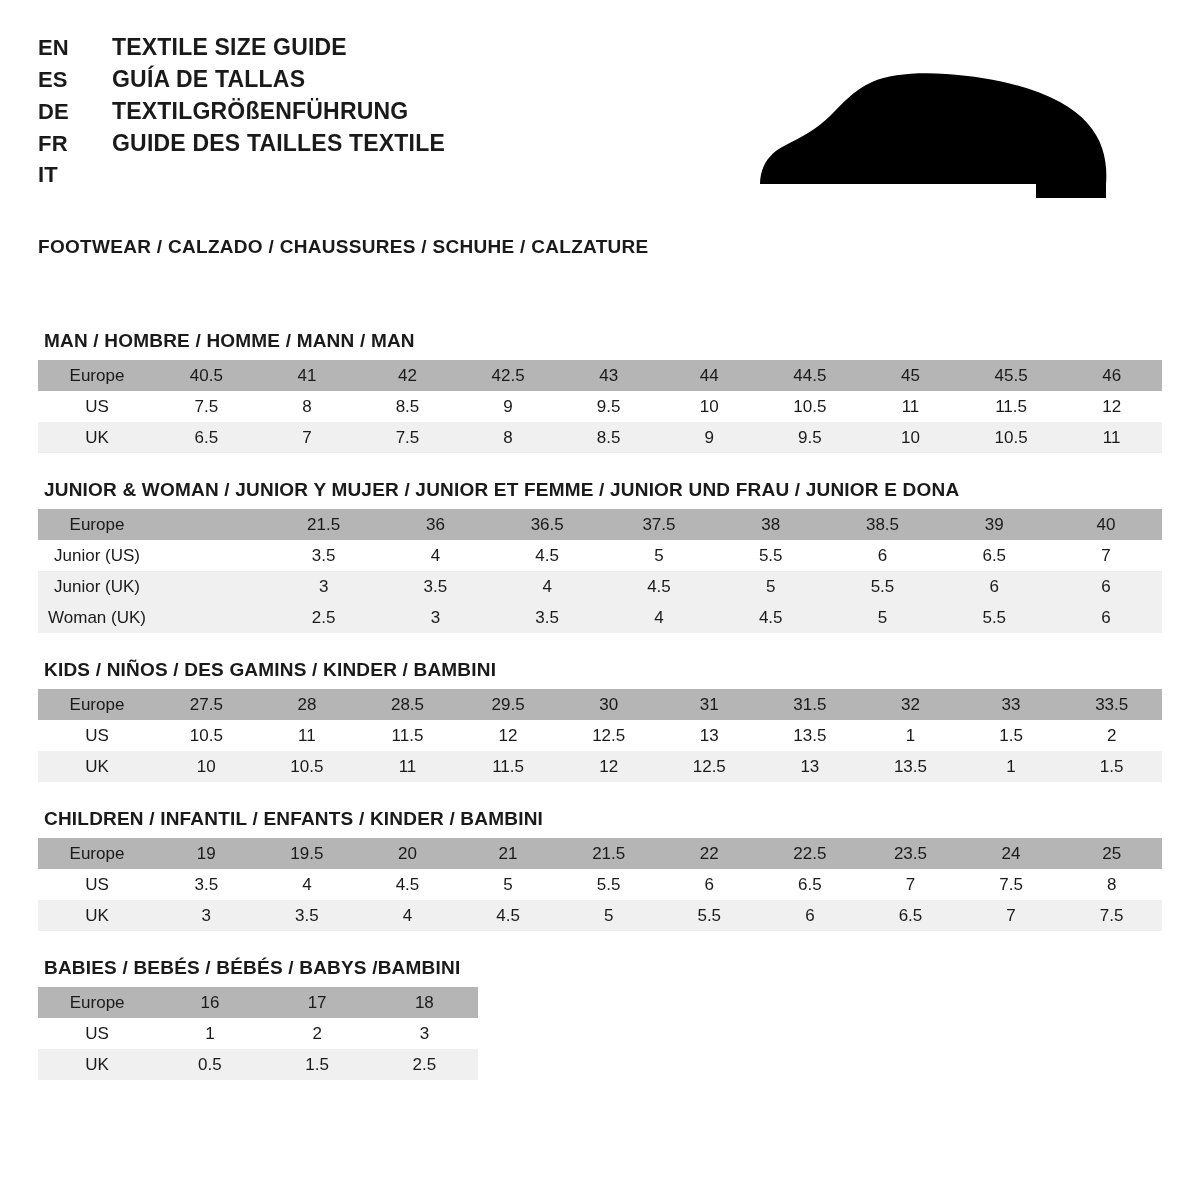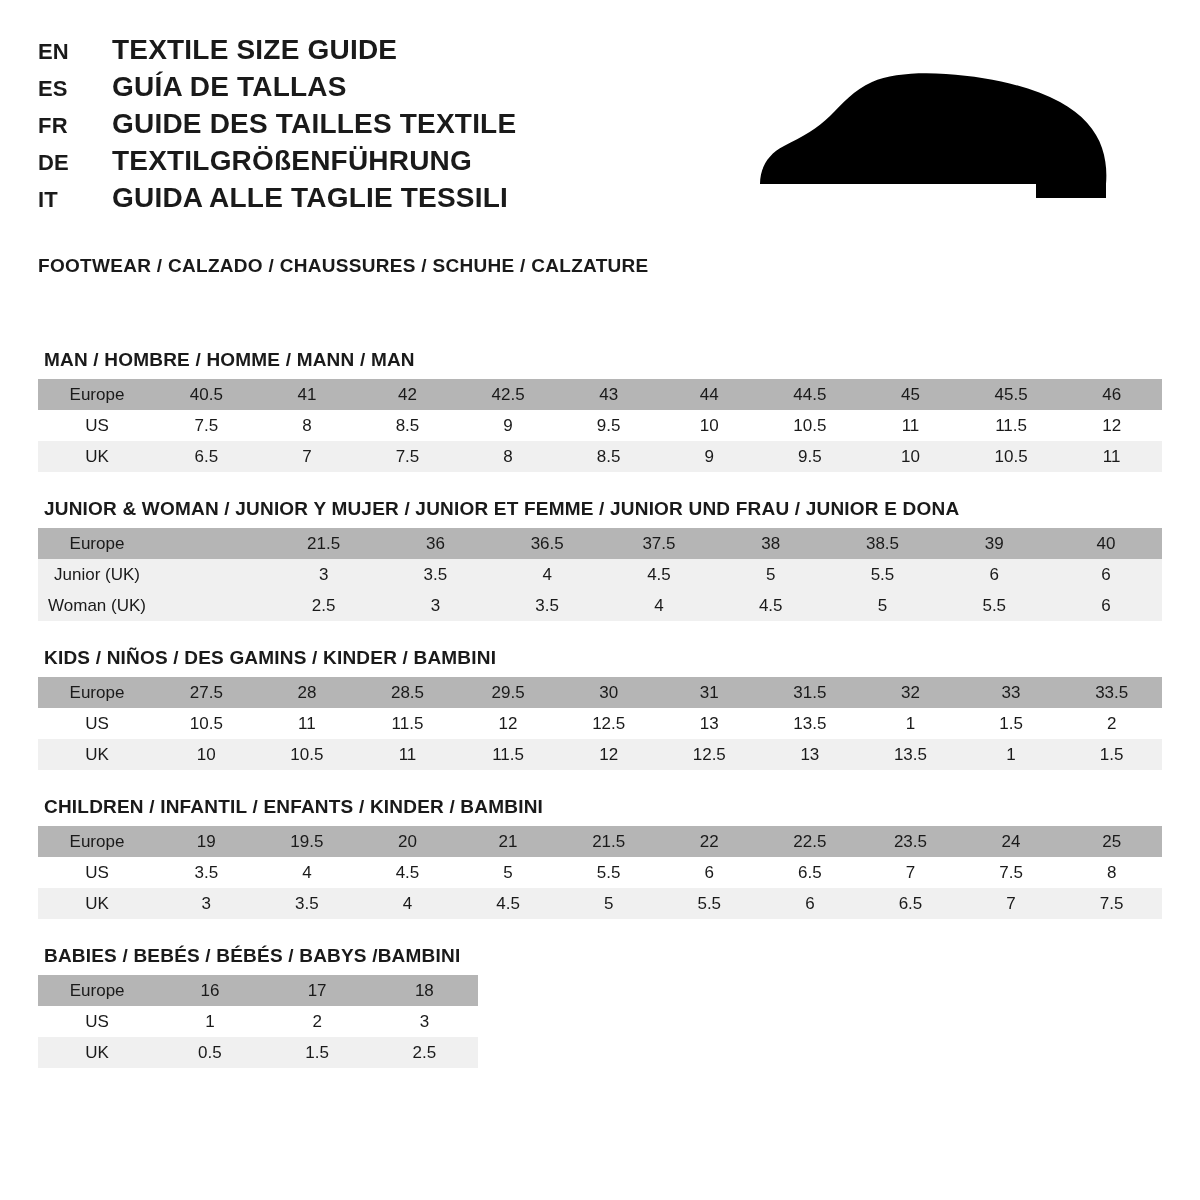--- a/index.html
+++ b/index.html
@@ -37,21 +37,21 @@
     line-height: 1.0;
     margin-bottom: 9px;
   }
   .lang-code {
     width: 74px;
     font-size: 22px;
     font-weight: bold;
     letter-spacing: 0.2px;
   }
   .lang-title {
-    font-size: 28px;
+    font-size: 23px;
     font-weight: bold;
     letter-spacing: 0.2px;
   }
 
   .shoe-wrap {
     width: 380px;
     margin-right: 34px;
     margin-top: 36px;
     display: flex;
     justify-content: center;
@@ -117,30 +117,29 @@
     <div class="lang-list">
       <div class="lang-row">
         <div class="lang-code">EN</div>
         <div class="lang-title">TEXTILE SIZE GUIDE</div>
       </div>
       <div class="lang-row">
         <div class="lang-code">ES</div>
         <div class="lang-title">GUÍA DE TALLAS</div>
       </div>
       <div class="lang-row">
+        <div class="lang-code">DE</div>
+        <div class="lang-title">TEXTILGRÖßENFÜHRUNG</div>
+      </div>
+      <div class="lang-row">
         <div class="lang-code">FR</div>
         <div class="lang-title">GUIDE DES TAILLES TEXTILE</div>
       </div>
       <div class="lang-row">
-        <div class="lang-code">DE</div>
-        <div class="lang-title">TEXTILGRÖßENFÜHRUNG</div>
-      </div>
-      <div class="lang-row">
         <div class="lang-code">IT</div>
-        <div class="lang-title">GUIDA ALLE TAGLIE TESSILI</div>
       </div>
     </div>
 
     <div class="shoe-wrap">
       <svg width="360" height="130" viewBox="0 0 360 130">
         <path fill="#000000" d="M10 112 C10 96 18 82 34 74 C52 65 68 56 80 44 C92 32 104 18 122 10 C140 2 168 0 196 2 C240 5 280 14 310 30 C332 42 346 58 352 76 C356 88 357 100 356 112 Z"></path>
         <rect x="286" y="104" width="70" height="22" fill="#000000"></rect>
       </svg>
     </div>
   </div>
@@ -205,20 +204,32 @@
           <td></td>
           <td>21.5</td>
           <td>36</td>
           <td>36.5</td>
           <td>37.5</td>
           <td>38</td>
           <td>38.5</td>
           <td>39</td>
           <td>40</td>
         </tr>
+        <tr class="plain-row">
+          <td class="label-cell">Junior (US)</td>
+          <td></td>
+          <td>3.5</td>
+          <td>4</td>
+          <td>4.5</td>
+          <td>5</td>
+          <td>5.5</td>
+          <td>6</td>
+          <td>6.5</td>
+          <td>7</td>
+        </tr>
         <tr class="alt-row">
           <td class="label-cell">Junior (UK)</td>
           <td></td>
           <td>3</td>
           <td>3.5</td>
           <td>4</td>
           <td>4.5</td>
           <td>5</td>
           <td>5.5</td>
           <td>6</td>

